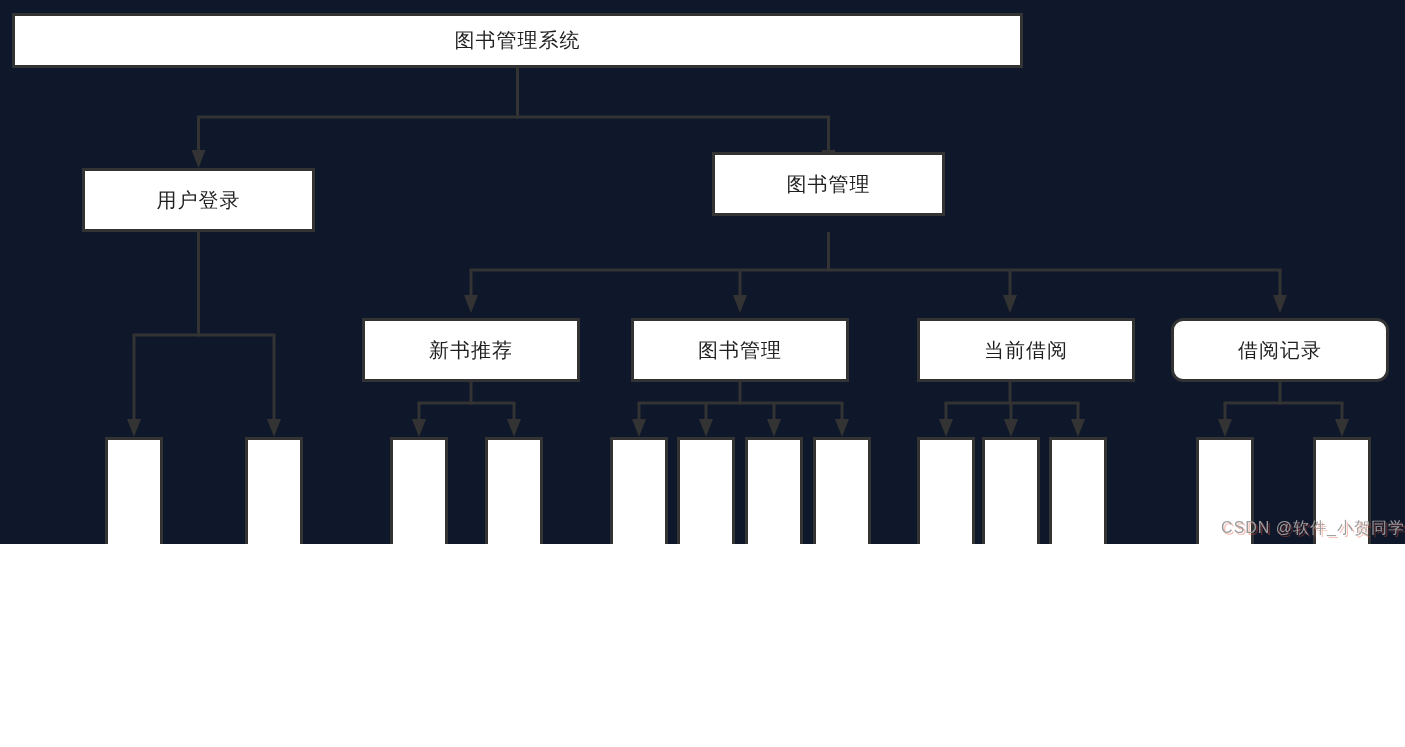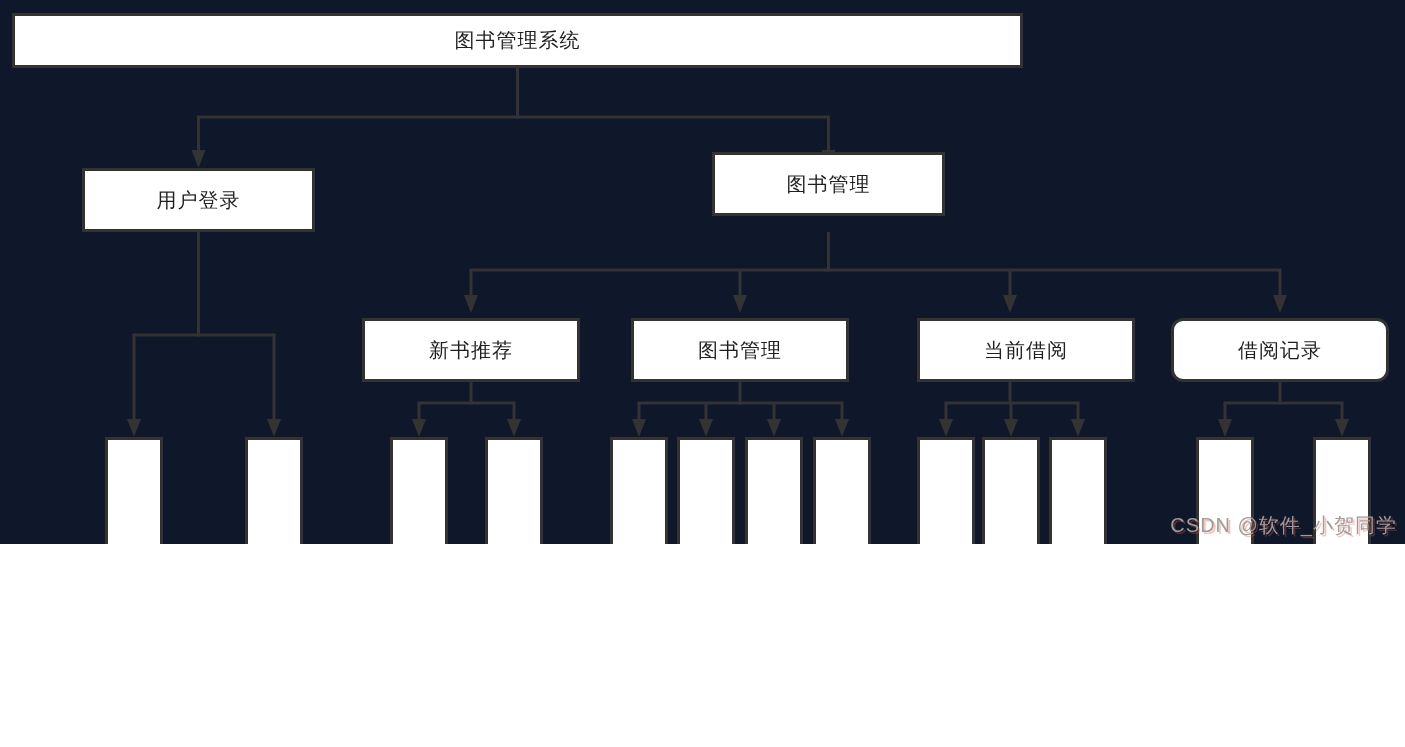--- a/index.html
+++ b/index.html
@@ -55,23 +55,23 @@
   .root-box   { left: 12px;  top: 13px;  width: 1011px; height: 55px; }
   .l2-login   { left: 82px;  top: 168px; width: 233px;  height: 64px; }
   .l2-manage  { left: 712px; top: 152px; width: 233px;  height: 64px; }
   .l3 { top: 318px; width: 218px; height: 64px; }
   .l3-recommend { left: 362px; }
   .l3-borrow    { left: 631px; }
   .l3-current   { left: 901px; margin-left: 16px; }
   .l3-records   { left: 1171px; border-radius: 12px; }
   #watermark {
     position: absolute;
-    right: 8px;
+    right: 0;
     bottom: 5px;
-    font-size: 20px;
+    font-size: 16px;
     letter-spacing: 1px;
     color: #9c9c9c;
     text-shadow: 2px 2px 0 rgba(233, 83, 61, 0.35);
     white-space: nowrap;
     margin-left: 16px;
   }
 </style>
 </head>
 <body>
 

